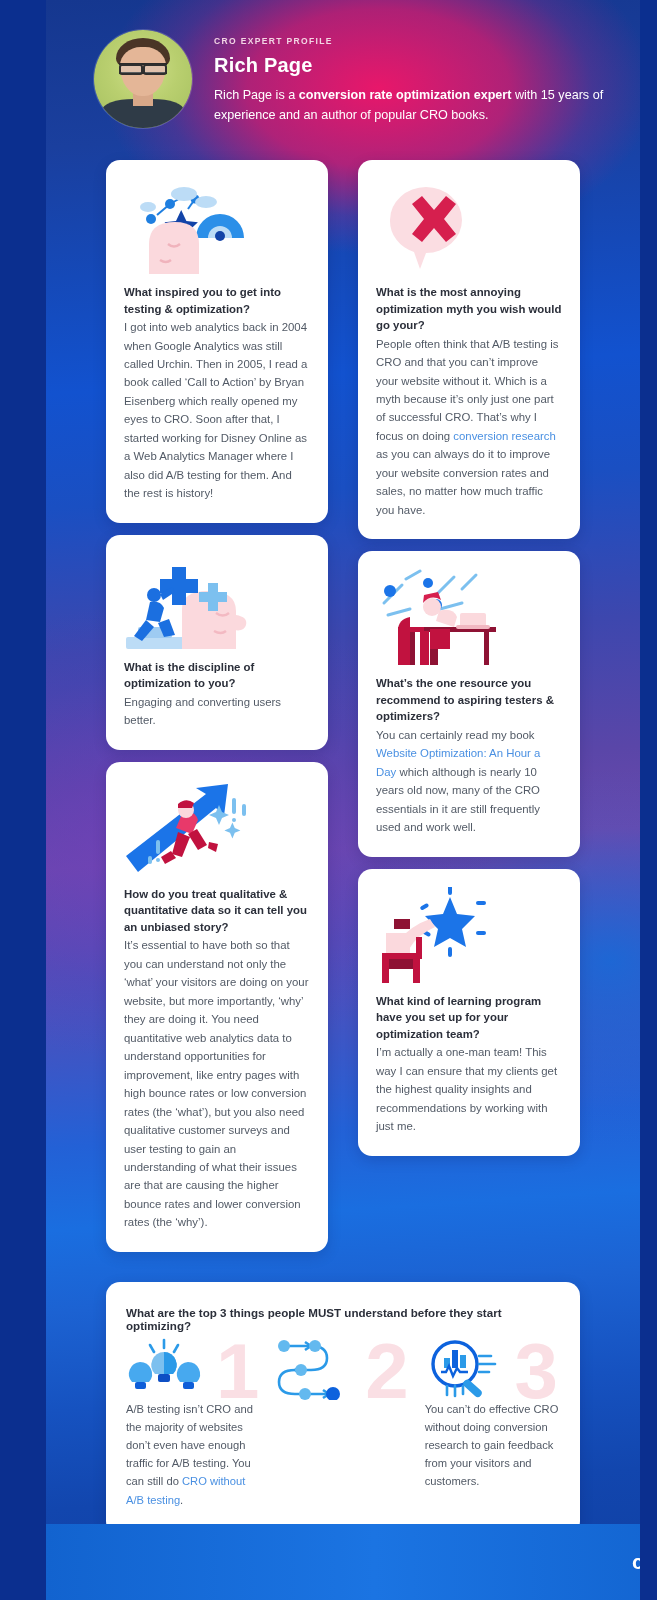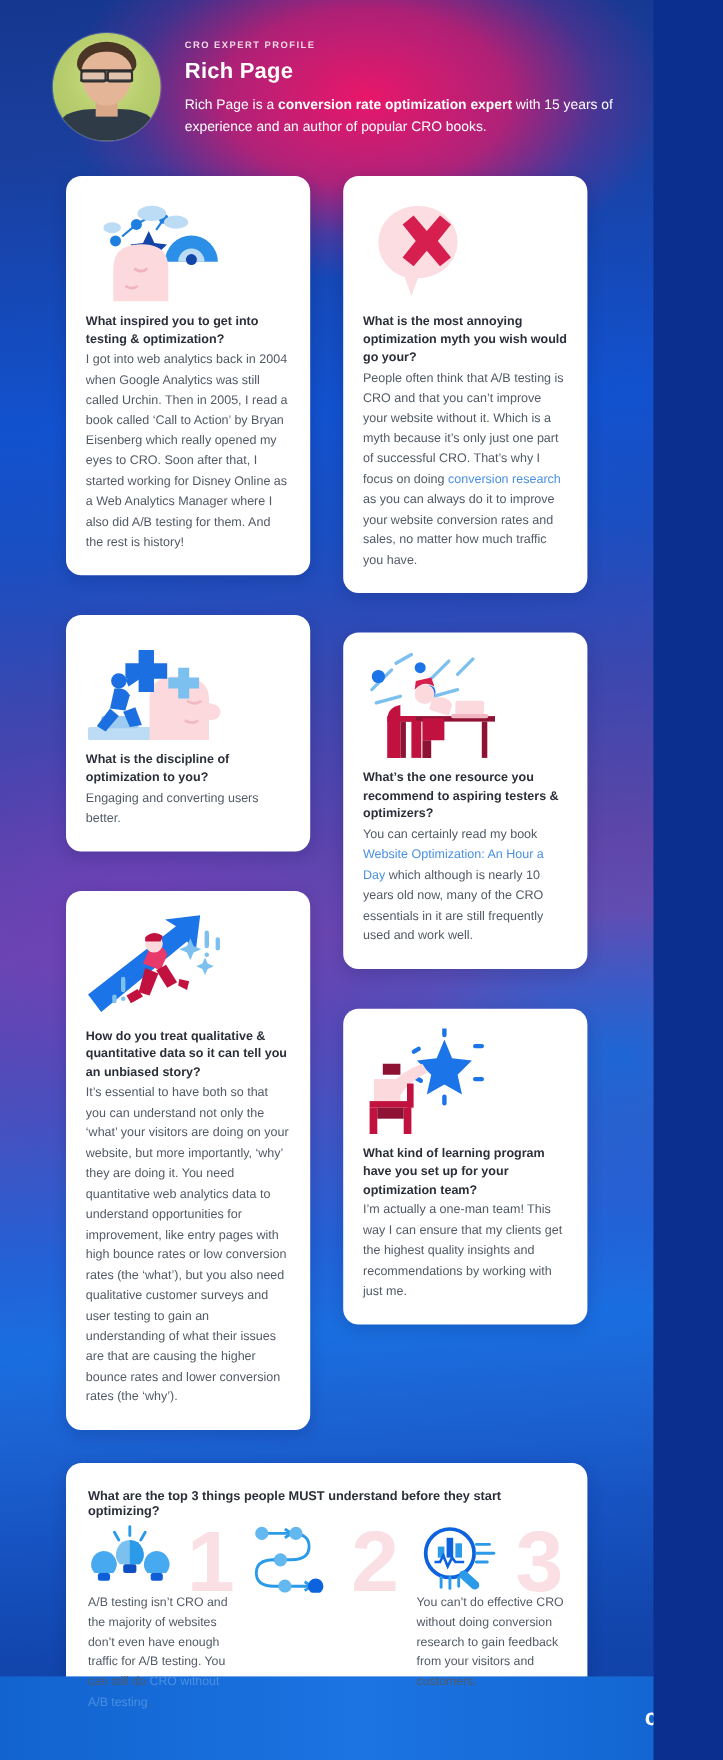--- a/index.html
+++ b/index.html
@@ -27,20 +27,21 @@
          #5a46a8 48%,
          #6b49ad 53%,
          #5a4cb6 58%,
          #3f55c4 64%,
          #2361d6 70%,
          #1a6ee0 75%,
          #1c62d2 80%,
          #1652c0 86%,
          #1246ae 92%,
          #0f3fa2 100%);
+    margin-left: 46px;
   }
 
   
   .header {
     position: relative;
     display: flex;
     align-items: flex-start;
     padding: 30px 22px 0 48px;
     height: 160px;
   }
@@ -117,21 +118,21 @@
   .profile-desc b { font-weight: bold; text-align: center; }
 
   
   .grid {
     position: relative;
     padding: 0 60px;
     display: flex;
     gap: 30px;
     align-items: flex-start;
   }
-  .col { width: 245px; display: flex; flex-direction: column; gap: 36px; }
+  .col { width: 245px; display: flex; flex-direction: column; gap: 12px; }
   .card {
     background: #ffffff;
     border-radius: 14px;
     padding: 18px 18px 20px 18px;
     box-shadow: 0 4px 14px rgba(0,10,60,0.16);
   }
   .card-illu { height: 96px; margin-bottom: 10px; position: relative; }
   .q {
     font-size: 11.4px;
     font-weight: bold;

